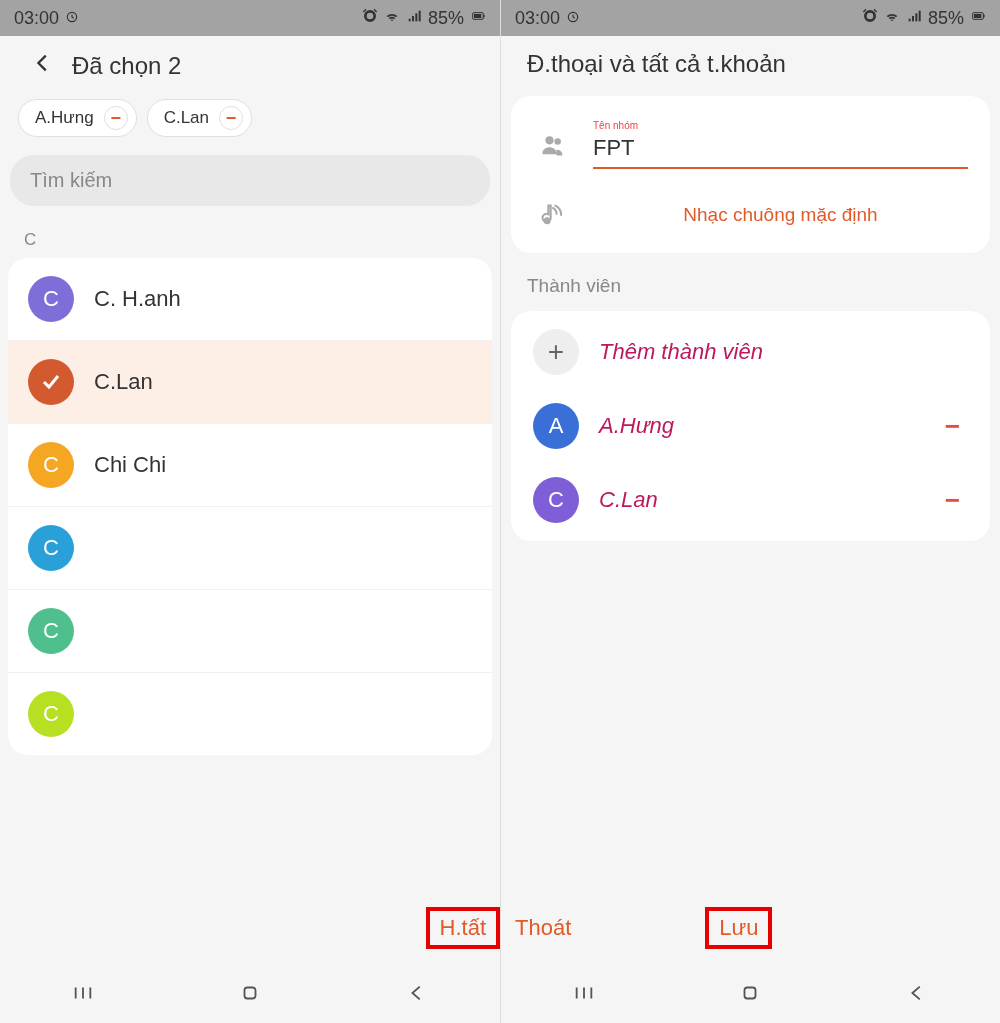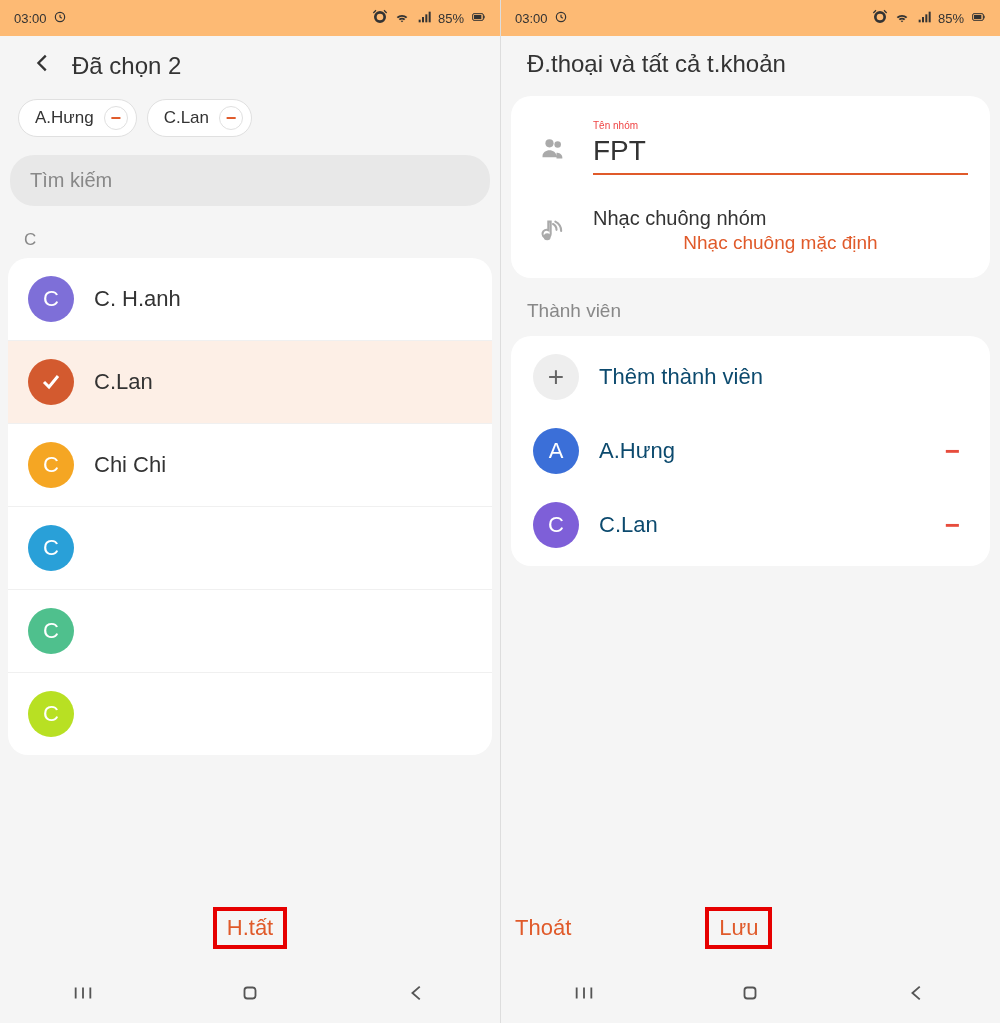--- a/index.html
+++ b/index.html
@@ -20,23 +20,23 @@
   }
   .screen + .screen { border-left: 1px solid #ddd; }
 
   
   .status-bar {
     height: 36px;
     display: flex;
     align-items: center;
     justify-content: space-between;
     padding: 0 14px;
-    font-size: 13px;
+    font-size: 18px;
     color: #333;
-    background: #fdba74;
+    background: #a3a3a3;
   }
   .status-left, .status-right { display: flex; align-items: center; gap: 6px; }
   .status-right svg { width: 16px; height: 16px; }
 
   
   .header {
     display: flex;
     align-items: center;
     padding: 14px 32px 10px;
     gap: 18px;
@@ -139,21 +139,21 @@
     color: #aaa;
     display: flex;
     justify-content: center;
   }
   .card-icon svg { width: 28px; height: 28px; }
   .card-content { flex: 1; }
   .field-label { font-size: 10px; color: #ef4444; margin-bottom: 2px; }
   .field-input {
     border: none;
     border-bottom: 2px solid #e05a2a;
-    font-size: 28px;
+    font-size: 22px;
     font-family: inherit;
     color: #333;
     width: 100%;
     padding: 2px 0 6px;
     background: transparent;
     outline: none;
   }
   .ringtone-title { font-size: 20px; color: #333; margin-bottom: 2px; }
   .ringtone-value { font-size: 19px; color: #e05a2a; text-align: center; }
 
@@ -166,21 +166,21 @@
     padding: 14px 22px;
   }
   .add-circle {
     width: 46px; height: 46px;
     border-radius: 50%;
     background: #eee;
     display: flex; align-items: center; justify-content: center;
     font-size: 28px;
     color: #666;
   }
-  .member-name { font-size: 22px; color: #0c4a6e; flex: 1; }
+  .member-name { font-size: 22px; color: #be185d; flex: 1; font-style: italic; }
   .member-remove {
     color: #e74c3c;
     font-size: 26px;
     font-weight: bold;
     padding: 0 8px;
     cursor: pointer;
   }
 
   
   .action-bar {
@@ -302,21 +302,21 @@
       <div class="contact-row">
         <div class="avatar" style="background: rgb(79, 192, 141);">C</div>
         <span class="contact-name"></span>
       </div>
       <div class="contact-row">
         <div class="avatar" style="background: rgb(184, 224, 35);">C</div>
         <span class="contact-name"></span>
       </div>
     </div>
 
-  <div class="action-bar" style="justify-content:center;">
+  <div class="action-bar" style="justify-content:flex-end;">
     <span class="action-btn highlight-box">H.tất</span>
   </div>
 
   <div class="nav-bar">
     <span class="nav-item"><svg viewBox="0 0 24 24" fill="none" stroke="#555" stroke-width="2">
           <line x1="4" y1="6" x2="4" y2="18"></line>
           <line x1="12" y1="6" x2="12" y2="18"></line>
           <line x1="20" y1="6" x2="20" y2="18"></line>
         </svg></span>
     <span class="nav-item"><svg viewBox="0 0 24 24" fill="none" stroke="#555" stroke-width="2">
@@ -382,21 +382,20 @@
       </div>
     </div>
     <div class="card-row">
       <div class="card-icon">
         <svg viewBox="0 0 24 24" fill="#aaa">
             <path d="M10 4v10.5a3.5 3.5 0 11-2-3.2V4h2zm2 2c2 1 3 3 3 5M14 4c3 1.5 5 4 5 8" stroke="#aaa" stroke-width="1.8" fill="none" stroke-linecap="round"></path>
             <circle cx="7" cy="17" r="3" fill="#aaa"></circle>
           </svg>
       </div>
       <div class="card-content">
-        <div class="ringtone-title">Nhạc chuông nhóm</div>
         <div class="ringtone-value">Nhạc chuông mặc định</div>
       </div>
     </div>
   </div>
 
   <div class="members-label">Thành viên</div>
 
   <div class="card" style="padding:4px 0;">
     <div class="member-row">
       <div class="add-circle">+</div>

